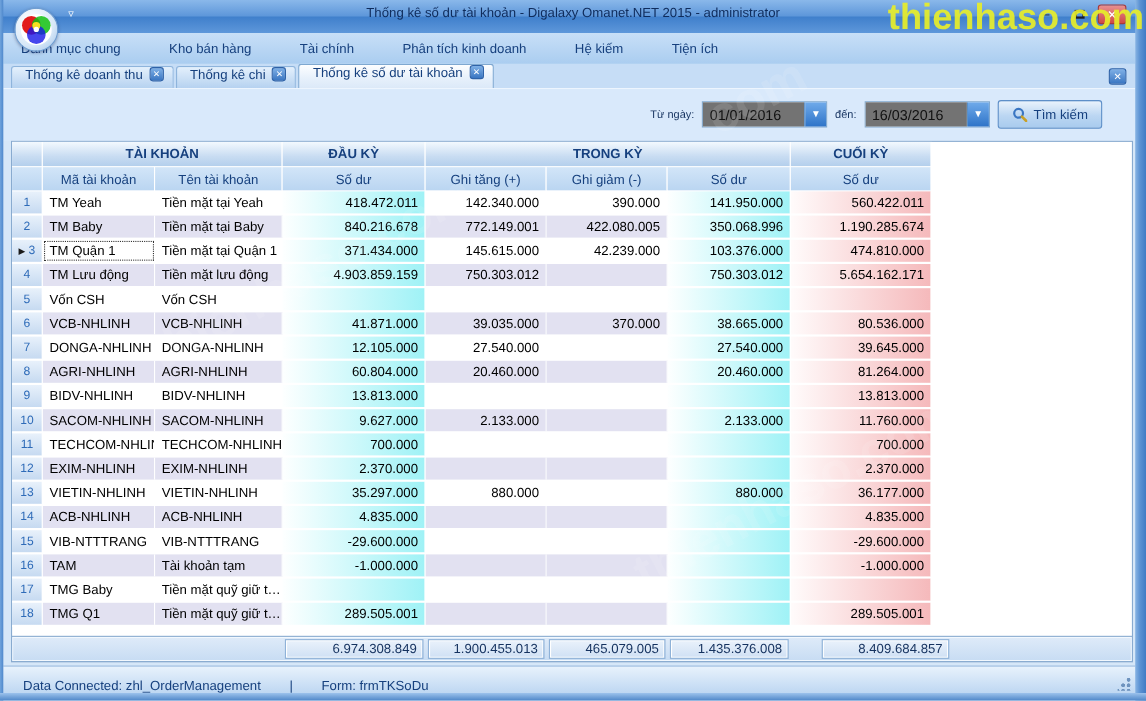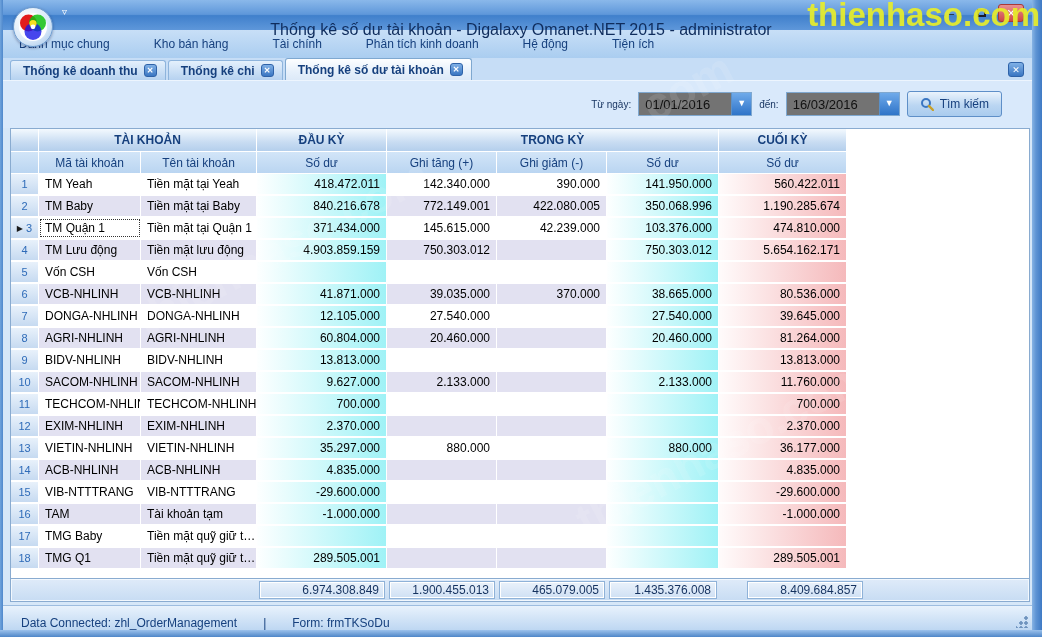--- a/index.html
+++ b/index.html
@@ -12,22 +12,22 @@
                       background:linear-gradient(90deg,#6FA3DC,#4F88CC); z-index:5; }
   .win-border-right { position:absolute; right:0; top:0; bottom:0; width:10px;
                       background:linear-gradient(90deg,#88B4E4,#5E94D4 40%,#3F7AC4); z-index:5; }
   .win-border-bottom{ position:absolute; left:0; right:0; bottom:0; height:7px;
                       background:linear-gradient(#9CC2EC,#4E86C8); z-index:6; }
 
   
   .titlebar { position:absolute; left:0; top:0; width:100%; height:30px;
               background:linear-gradient(#8AB8EA,#5E97DA 48%,#4080CC 52%,#5E97DA);
               z-index:4; }
-  .title-text { position:absolute; left:0; right:0; top:21px; text-align:center;
-                color:#0F2C5C; font-size:16px; }
+  .title-text { position:absolute; left:0; right:0; top:4px; text-align:center;
+                color:#0F2C5C; font-size:12px; }
   .qa-chevron { position:absolute; left:62px; top:6px; color:#FFFFFF; font-size:10px; cursor:default; }
   .win-btns { position:absolute; right:18px; top:4px; display:flex; gap:4px; align-items:center; }
   .win-btn { width:26px; height:18px; display:flex; align-items:center; justify-content:center;
              border-radius:3px; color:#1A1A1A; font-size:11px; }
   .btn-close { background:linear-gradient(#E89090,#CE4747); color:#fff; border:1px solid #A83838; }
   .max-glyph { width:9px; height:8px; border:2px solid #1A1A2A; background:transparent; display:inline-block; }
 
   
   .logo-orb { position:absolute; left:13px; top:7px; width:40px; height:40px; border-radius:50%;
               background:radial-gradient(circle at 35% 30%,#FFFFFF,#D8E8F8 60%,#9CC0E8);
@@ -36,24 +36,24 @@
 
   
   .menubar { position:absolute; left:3px; top:30px; width:1029px; height:28px;
              background:linear-gradient(#C8DFF7,#AACDF0); display:flex; align-items:center;
              gap:12px; z-index:3; }
   .menu-item { color:#16407E; padding:4px 16px; cursor:default; white-space:nowrap; }
 
   
   .tabstrip { position:absolute; left:3px; top:58px; width:1029px; height:22px;
               background:#C6DDF6; display:flex; align-items:flex-end; padding-left:7px; }
-  .tab { display:flex; align-items:center; gap:6px; height:20px; padding:0 8px 0 12px;
+  .tab { display:flex; align-items:flex-start; gap:6px; height:20px; padding:0 8px 0 12px;
          margin-right:2px; border:1px solid #8EB4DC; border-bottom:none;
          border-radius:3px 3px 0 0; background:linear-gradient(#E4F0FC,#B6D2F0);
-         color:#16407E; font-weight:bold; white-space:nowrap; }
+         color:#16407E; font-weight:normal; white-space:nowrap; }
   .tab.active { height:22px; background:linear-gradient(#FDFEFF,#E6F0FB 60%,#DCE9F8);
                 border-color:#7FA8D0; }
   .tab-close { width:13px; height:13px; border-radius:3px; font-size:8px; line-height:12px;
                text-align:center; color:#fff; background:linear-gradient(#7FB0E6,#3A76C2);
                border:1px solid #2E62A8; }
   .strip-close { margin-left:auto; margin-right:8px; margin-bottom:3px; width:16px; height:15px;
                  border-radius:3px; font-size:9px; line-height:14px; text-align:center; color:#fff;
                  background:linear-gradient(#7FB0E6,#3A76C2); border:1px solid #2E62A8; }
 
   
@@ -155,21 +155,21 @@
     <circle cx="15" cy="11.5" r="3.6" fill="#F8E020"></circle>
     <circle cx="15" cy="14.8" r="2.4" fill="#ffffff"></circle>
   </svg>
 </div>
 
 <div class="menubar">
   <div class="menu-item">Danh mục chung</div>
   <div class="menu-item">Kho bán hàng</div>
   <div class="menu-item">Tài chính</div>
   <div class="menu-item">Phân tích kinh doanh</div>
-  <div class="menu-item">Hệ động</div>
+  <div class="menu-item">Hệ kiếm</div>
   <div class="menu-item">Tiện ích</div>
 </div>
 
 <div class="tabstrip">
   <div class="tab">
     <span>Thống kê doanh thu</span>
     <span class="tab-close">✕</span>
   </div>
   <div class="tab">
     <span>Thống kê chi</span>

